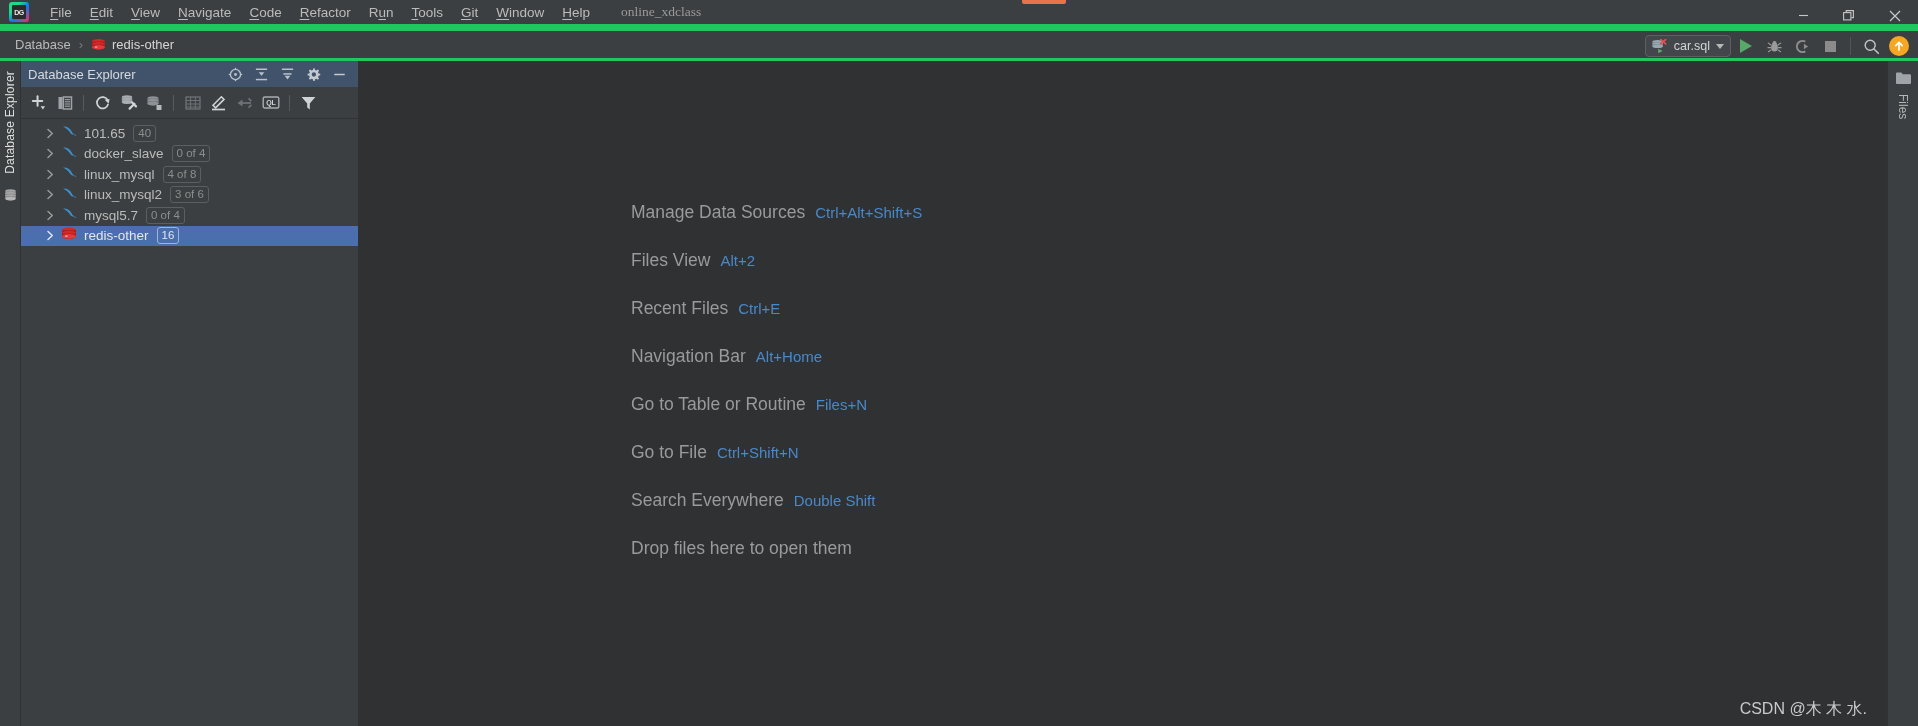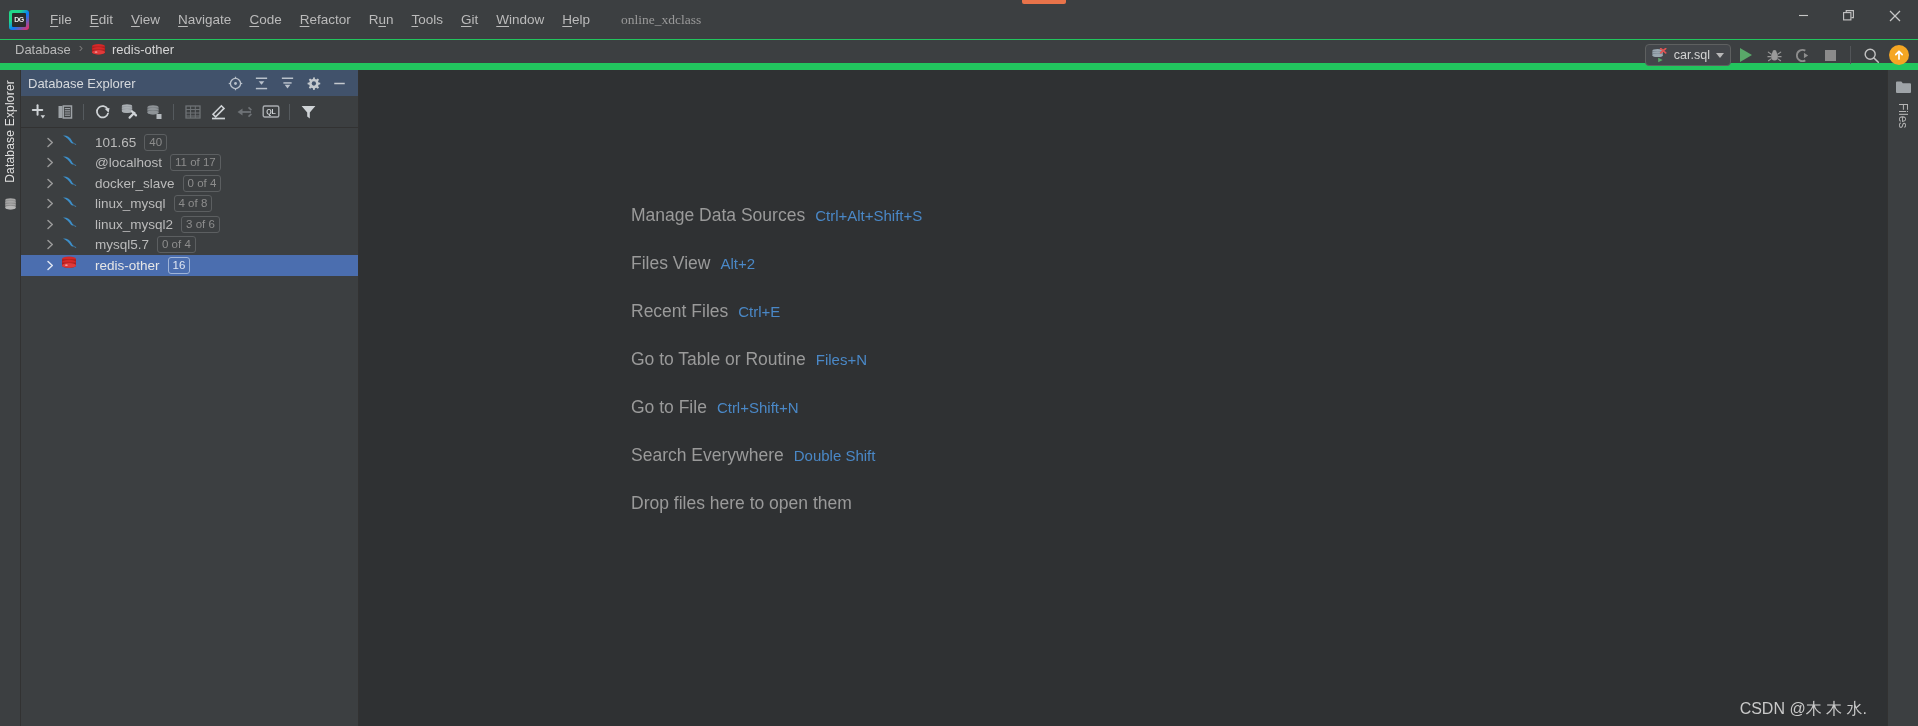--- a/index.html
+++ b/index.html
@@ -11,25 +11,25 @@
   }
   .app {
     position: relative;
     width: 1918px; height: 726px;
     background: #3c3f41;
     display: flex; flex-direction: column;
   }
 
   
   .titlebar {
-    height: 40px; min-height: 31px;
+    height: 31px; min-height: 31px;
     background: #3c3f41;
     display: flex; align-items: center;
     position: relative;
-    border-bottom: 1px solid #22c55e;
+    border-bottom: 7px solid #22c55e;
   }
   .logo {
     width: 20px; height: 20px; margin-left: 9px; margin-right: 12px;
     border-radius: 3px;
     background: linear-gradient(135deg,#21d789 0%,#21d789 30%,#087cfa 55%,#fe2857 100%);
     position: relative; flex: 0 0 auto;
   }
   .logo::after {
     content: "DG";
     position: absolute; inset: 3px;
@@ -58,23 +58,23 @@
   .win-btn {
     width: 46px; height: 31px;
     display: flex; align-items: center; justify-content: center;
     color: #c6c6c6;
   }
 
   
   .navrow {
     height: 30px; min-height: 30px;
     background: #3c3f41;
-    display: flex; align-items: flex-start;
+    display: flex; align-items: center;
     position: relative;
-    border-bottom: 7px solid #22c55e;
+    border-bottom: 3px solid #22c55e;
   }
   .crumb { color: #b9b9b9; font-size: 13px; padding: 2px 3px; }
   .crumb-sep { color: #787878; font-size: 13px; margin: 0 5px; }
   .crumb-redis {
     display: inline-flex; align-items: center; gap: 6px;
     color: #d5d5d5; font-size: 13px; padding: 2px 3px;
   }
   .right-tools {
     position: absolute; right: 6px; top: 0; height: 30px;
     display: flex; align-items: center; gap: 2px;
@@ -156,36 +156,36 @@
   .tnode {
     height: 20.5px; display: flex; align-items: center;
     gap: 0; padding-left: 22px; cursor: default;
   }
   .tnode.sel { background: #4b6eaf; }
   .chev {
     width: 14px; height: 14px; flex: 0 0 auto;
     display: flex; align-items: center; justify-content: center;
     margin-right: 4px;
   }
-  .tlabel { color: #bbbbbb; font-size: 13.5px; margin-left: 18px; }
+  .tlabel { color: #bbbbbb; font-size: 13.5px; margin-left: 7px; }
   .tnode.sel .tlabel { color: #e6e6e6; }
   .tcount {
     margin-left: 8px; font-size: 11.5px; color: #8d8d8d;
     border: 1px solid #5c5f61; border-radius: 3px;
     padding: 0px 4px 1px; line-height: 14px;
   }
   .tnode.sel .tcount { color: #dfe6f2; border-color: #9fb4d8; }
 
   
   .editor {
     flex: 1; background: #2f3133; position: relative;
     display: flex; align-items: flex-start; justify-content: flex-start;
   }
   .shortcuts {
-    position: absolute; left: 272px; top: 121px;
+    position: absolute; left: 272px; top: 127px;
     display: flex; flex-direction: column; gap: 0;
   }
   .sc-row {
     height: 48px; display: flex; align-items: center; gap: 10px;
     white-space: nowrap;
   }
   .sc-label { color: #9a9a9a; font-size: 17.5px; }
   .sc-key { color: #4a88c7; font-size: 15px; }
   .watermark {
     position: absolute; right: 20px; bottom: 6px;
@@ -479,34 +479,20 @@
           </span>
           <span>
             <svg width="16" height="14" viewBox="0 0 16 14">
                 <path d="M2 2.5 C5.5 2 9 4 10.6 7.2 C11.2 8.4 11.8 9.6 13.6 10.2 C12 10.9 10.4 10.2 9.4 8.9 C7.9 6.6 5.6 4.2 2 2.5 Z M13.2 10.6 C14.1 10.6 15 11.1 15.3 11.9 C14.4 11.9 13.5 11.6 13.2 10.6 Z" fill="#3d8fc9"></path>
               </svg>
           </span>
           <span class="tlabel">101.65</span>
           <span class="tcount">40</span>
         </div>
 
-        <div class="tnode">
-          <span class="chev">
-            <svg width="8" height="11" viewBox="0 0 8 11">
-                <polyline points="2,1.5 6.3,5.5 2,9.5" fill="none" stroke="#9a9a9a" stroke-width="1.5" stroke-linecap="round" stroke-linejoin="round"></polyline>
-              </svg>
-          </span>
-          <span>
-            <svg width="16" height="14" viewBox="0 0 16 14">
-                <path d="M2 2.5 C5.5 2 9 4 10.6 7.2 C11.2 8.4 11.8 9.6 13.6 10.2 C12 10.9 10.4 10.2 9.4 8.9 C7.9 6.6 5.6 4.2 2 2.5 Z M13.2 10.6 C14.1 10.6 15 11.1 15.3 11.9 C14.4 11.9 13.5 11.6 13.2 10.6 Z" fill="#3d8fc9"></path>
-              </svg>
-          </span>
-          <span class="tlabel">@localhost</span>
-          <span class="tcount">11 of 17</span>
-        </div>
 
         <div class="tnode">
           <span class="chev">
             <svg width="8" height="11" viewBox="0 0 8 11">
                 <polyline points="2,1.5 6.3,5.5 2,9.5" fill="none" stroke="#9a9a9a" stroke-width="1.5" stroke-linecap="round" stroke-linejoin="round"></polyline>
               </svg>
           </span>
           <span>
             <svg width="16" height="14" viewBox="0 0 16 14">
                 <path d="M2 2.5 C5.5 2 9 4 10.6 7.2 C11.2 8.4 11.8 9.6 13.6 10.2 C12 10.9 10.4 10.2 9.4 8.9 C7.9 6.6 5.6 4.2 2 2.5 Z M13.2 10.6 C14.1 10.6 15 11.1 15.3 11.9 C14.4 11.9 13.5 11.6 13.2 10.6 Z" fill="#3d8fc9"></path>
@@ -592,20 +578,24 @@
         </div>
         <div class="sc-row">
           <span class="sc-label">Files View</span>
           <span class="sc-key">Alt+2</span>
         </div>
         <div class="sc-row">
           <span class="sc-label">Recent Files</span>
           <span class="sc-key">Ctrl+E</span>
         </div>
         <div class="sc-row">
+          <span class="sc-label">Navigation Bar</span>
+          <span class="sc-key">Alt+Home</span>
+        </div>
+        <div class="sc-row">
           <span class="sc-label">Go to Table or Routine</span>
           <span class="sc-key">Files+N</span>
         </div>
         <div class="sc-row">
           <span class="sc-label">Go to File</span>
           <span class="sc-key">Ctrl+Shift+N</span>
         </div>
         <div class="sc-row">
           <span class="sc-label">Search Everywhere</span>
           <span class="sc-key">Double Shift</span>

